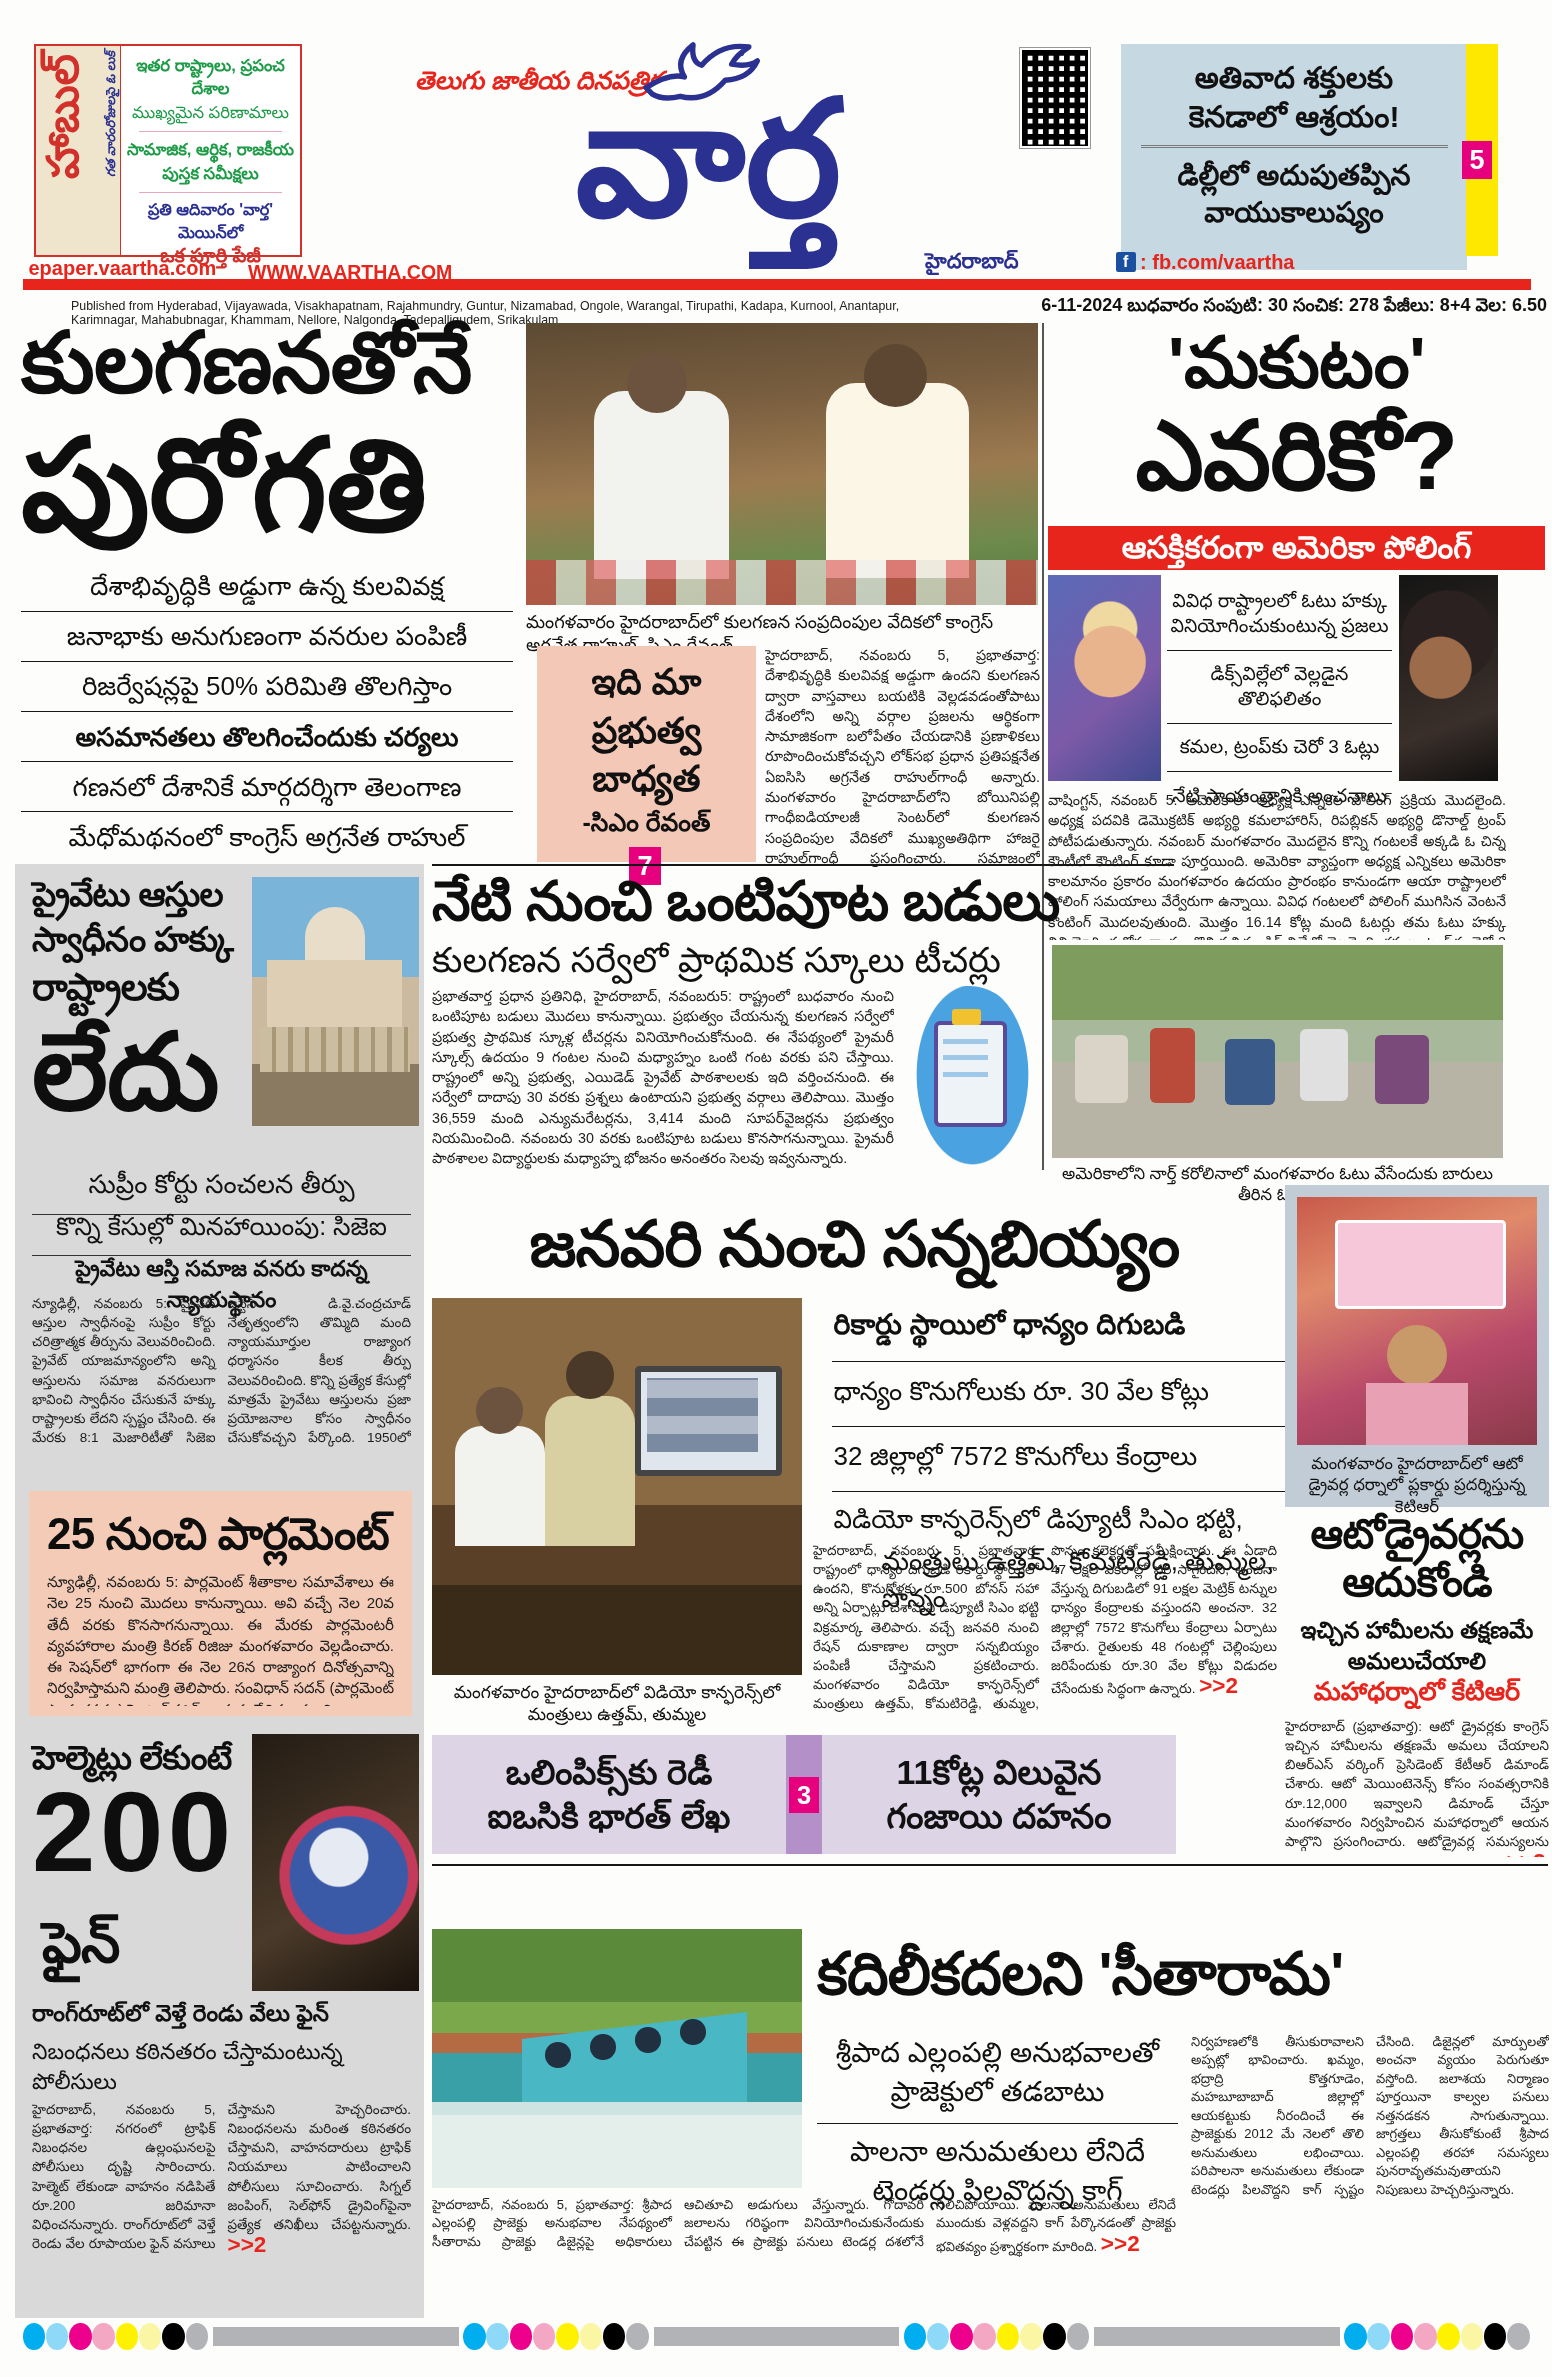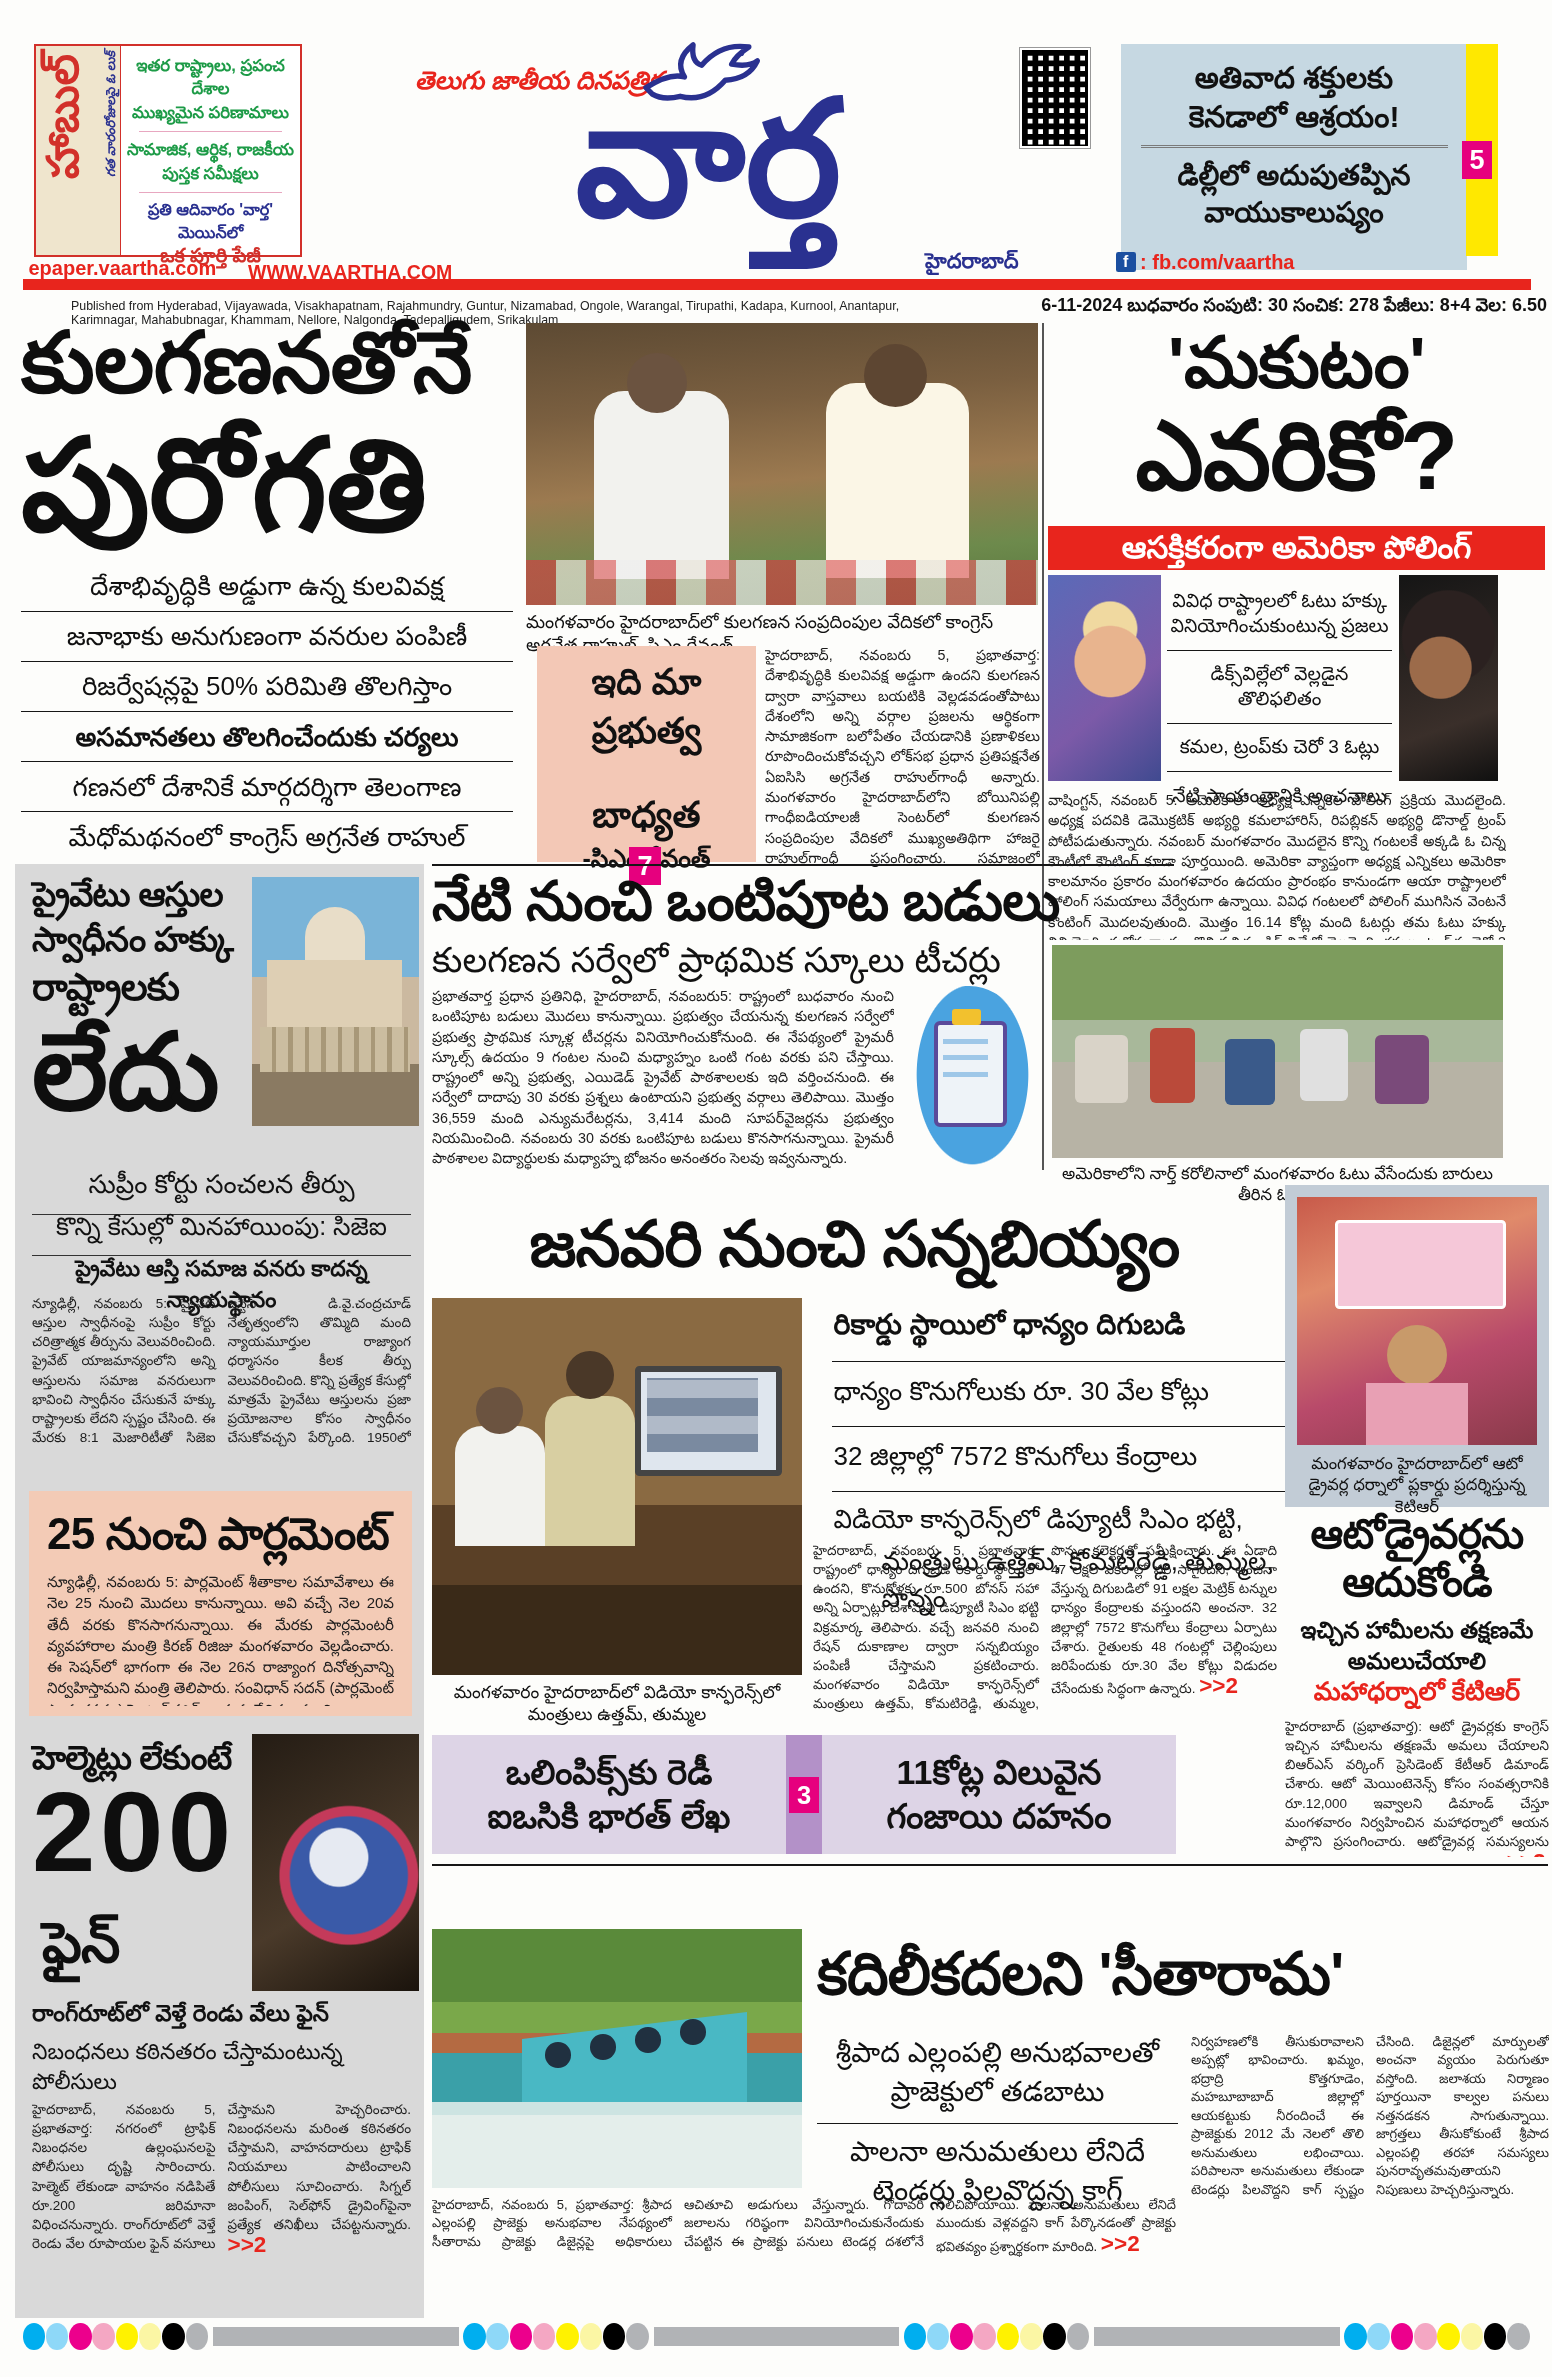--- a/index.html
+++ b/index.html
@@ -38,21 +38,21 @@
 
   <div class="abs" style="left:34px;top:44px;width:264px;height:209px;border:2.3px solid #d2302a;background:#fff;display:flex;">
     <div style="width:84px;background:#efe5cd;position:relative;overflow:hidden;border-right:1.5px solid #d2302a;">
       <div style="position:absolute;left:4.5px;top:7.5px;writing-mode:vertical-rl;transform:rotate(180deg);
                   color:#d2302a;font-size:44px;font-weight:bold;line-height:1;">హాబుల్</div>
       <div style="position:absolute;right:1.5px;top:4.5px;writing-mode:vertical-rl;transform:rotate(180deg);
                   color:#2a3190;font-size:12.8px;font-style:italic;font-weight:bold;">గత వారంరోజులపై ఓ లుక్</div>
     </div>
     <div style="flex:1;padding:7.5px 4.5px;text-align:center;">
       <div style="color:#1d9b47;font-size:16.5px;font-weight:bold;line-height:1.45;">ఇతర రాష్ట్రాలు, ప్రపంచ దేశాల</div>
-      <div style="color:#1d9b47;font-size:16.5px;font-weight:bold;line-height:1.45;">ముఖ్యమైన పరిణామాలు</div>
+      <div style="color:#1d9b47;font-size:16.5px;font-weight:normal;line-height:1.45;">ముఖ్యమైన పరిణామాలు</div>
       <div style="border-top:1.5px solid #e8a7c0;margin:6px 13.5px;"></div>
       <div style="color:#1d9b47;font-size:16.5px;font-weight:bold;line-height:1.45;">సామాజిక, ఆర్థిక, రాజకీయ</div>
       <div style="color:#1d9b47;font-size:16.5px;font-weight:bold;line-height:1.45;">పుస్తక సమీక్షలు</div>
       <div style="border-top:1.5px solid #e8a7c0;margin:6px 13.5px;"></div>
       <div style="color:#2a3190;font-size:16px;font-weight:bold;line-height:1.4;">ప్రతి ఆదివారం 'వార్త' మెయిన్‌లో</div>
       <div style="color:#d2302a;font-size:19.5px;font-weight:bold;">ఒక పూర్తి పేజీ</div>
     </div>
   </div>
 
   <div class="abs red" style="left:28.5px;top:257px;font-size:20px;font-weight:bold;">epaper.vaartha.com</div>
@@ -112,21 +112,21 @@
     <div style="position:absolute;left:300px;top:60px;width:143px;height:195px;background:#fbf6e6;border-radius:30px 30px 0 0;"></div>
     <div style="position:absolute;left:338px;top:21px;width:63px;height:63px;background:#5d4632;border-radius:50%;"></div>
     <div style="position:absolute;left:0;bottom:0;width:100%;height:45px;
                 background:repeating-linear-gradient(90deg,#c44 0 30px,#e8e4da 30px 60px,#d66 60px 90px,#eee 90px 120px);opacity:.7;"></div>
   </div>
   <div class="abs cap" style="left:526px;top:611px;width:512px;font-size:18px;">మంగళవారం హైదరాబాద్‌లో కులగణన సంప్రదింపుల వేదికలో కాంగ్రెస్ అగ్రనేత రాహుల్, సిఎం రేవంత్</div>
 
   <div class="abs" style="left:537px;top:646px;width:219px;height:204px;background:#f3c8b6;text-align:center;padding-top:12px;">
     <div style="font-size:36px;font-weight:bold;line-height:1.35;">ఇది మా</div>
     <div style="font-size:36px;font-weight:bold;line-height:1.35;">ప్రభుత్వ</div>
-    <div style="font-size:36px;font-weight:bold;line-height:1.35;margin-top:36px;">బాధ్యత</div>
+    <div style="font-size:36px;font-weight:bold;line-height:1.35;">బాధ్యత</div>
     <div style="font-size:25px;font-weight:bold;margin-top:4.5px;">-సిఎం రేవంత్</div>
   </div>
   <div class="abs badge" style="left:629px;top:847px;width:32px;height:38px;font-size:27px;">7</div>
 
   <div class="abs body-txt just" style="left:765px;top:645px;width:275px;height:222px;overflow:hidden;">
     <span>హైదరాబాద్, నవంబరు 5, ప్రభాతవార్త: దేశాభివృద్ధికి కులవివక్ష అడ్డుగా ఉందని కులగణన ద్వారా వాస్తవాలు బయటికి వెల్లడవడంతోపాటు దేశంలోని అన్ని వర్గాల ప్రజలను ఆర్థికంగా సామాజికంగా బలోపేతం చేయడానికి ప్రణాళికలు రూపొందించుకోవచ్చని లోక్‌సభ ప్రధాన ప్రతిపక్షనేత ఏఐసిసి అగ్రనేత రాహుల్‌గాంధీ అన్నారు. మంగళవారం హైదరాబాద్‌లోని బోయినిపల్లి గాంధీఐడియాలజీ సెంటర్‌లో కులగణన సంప్రదింపుల వేదికలో ముఖ్యఅతిథిగా హాజరై రాహుల్‌గాంధీ ప్రసంగించారు. సమాజంలో ఆదివాసిలు, ఎస్సీలు, బిసిల జనాభా ఎంతో తెలిస్తే జాతీ వనరులు ఆయా వర్గాల జనాభాని పుత్తికి అనుగుణంగా పంపిణీ చేయడానికి వీలవుతుందని ఆయన అన్నారు. సామాజికన్యాయం చేయడానికి రిజర్వేషన్</span>
     
   </div>
 
   <div class="abs vr" style="left:1042px;top:323px;width:1.5px;height:847px;"></div>

